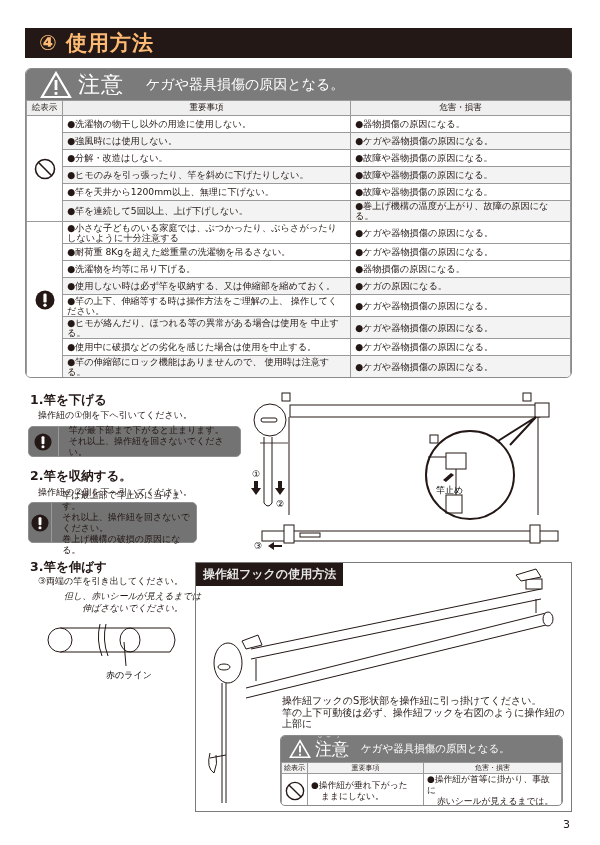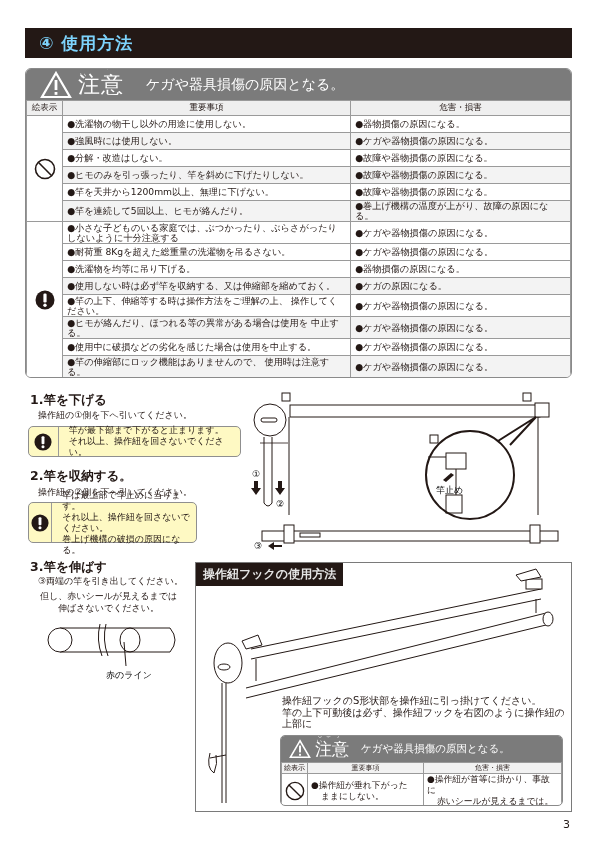--- a/index.html
+++ b/index.html
@@ -1,38 +1,38 @@
 <!DOCTYPE html>
 <html><head>
 <meta charset="utf-8">
 <style>
   * { box-sizing: border-box; margin: 0; padding: 0; }
   html, body { width: 600px; height: 845px; background: #fff; overflow: hidden; }
   body { font-family: "DejaVu Sans", "Liberation Sans", sans-serif; color: #231815; position: relative; }
 
-  .title-bar { position: absolute; left: 25px; top: 28px; width: 547px; height: 30px; background: #231815; color: #7dd3fc; font-size: 17px; font-weight: bold; line-height: 30px; padding-left: 14px; letter-spacing: 1px; }
+  .title-bar { position: absolute; left: 25px; top: 28px; width: 547px; height: 30px; background: #231815; color: #fdba74; font-size: 21px; font-weight: bold; line-height: 30px; padding-left: 14px; letter-spacing: 1px; }
 
   .caution-box { position: absolute; left: 25px; top: 68px; width: 547px; height: 310px; border: 1px solid #8a8a8a; border-radius: 6px; overflow: hidden; background: #fff; }
   .caution-head { height: 31px; background: #7b7b7b; color: #fff; display: flex; align-items: center; padding-left: 14px; }
   .caution-head .tri { width: 32px; height: 28px; margin-right: 6px; }
   .caution-head .word { font-size: 22px; position: relative; margin-right: 22px; letter-spacing: 1px; }
   .caution-head .word .ruby { position: absolute; top: -8px; left: 2px; font-size: 6px; letter-spacing: 6px; }
   .caution-head .sub { font-size: 14px; }
 
   table.ct { width: 100%; border-collapse: collapse; font-size: 9.2px; }
   table.ct th { background: #efefef; font-weight: normal; font-size: 8.5px; height: 15px; border: 1px solid #9a9a9a; text-align: center; }
   table.ct td { border: 1px solid #9a9a9a; padding: 0 4px; height: 17px; line-height: 10px; vertical-align: middle; }
   table.ct tr.alt td.c { background: #f3f3f3; }
   table.ct td.icon { width: 36px; text-align: center; padding: 0; background: #fff; }
   table.ct td.imp { width: 288px; }
   table.ct td.tall { height: 22px; }
 
   .step-title { position: absolute; font-size: 12.5px; font-weight: bold; }
   .step-sub { position: absolute; font-size: 9px; text-align: center; }
-  .note-box { position: absolute; border: 1px solid #8f8f8f; border-radius: 5px; background: #fef9c3; display: flex; align-items: center; }
+  .note-box { position: absolute; border: 1px solid #8f8f8f; border-radius: 5px; background: #737373; display: flex; align-items: center; }
   .note-box .ic { width: 30px; display: flex; justify-content: center; border-right: 1px solid #9a9a9a; align-self: stretch; align-items: center; }
   .note-box .tx { font-size: 9px; line-height: 11px; padding-left: 10px; }
 
   .hook-panel { position: absolute; left: 195px; top: 562px; width: 377px; height: 250px; border: 1px solid #7a7a7a; }
   .hook-title { position: absolute; left: 0; top: 0; background: #231815; color: #e5e5e5; font-size: 12px; font-weight: bold; padding: 3px 7px; }
   .hook-desc { position: absolute; left: 86px; top: 132px; font-size: 10px; line-height: 11.5px; }
 
   .mini-caution { position: absolute; left: 84px; top: 172px; width: 283px; height: 71px; border: 1px solid #8a8a8a; border-radius: 5px; overflow: hidden; background: #fff; }
   .mini-head { height: 26px; background: #7b7b7b; color: #fff; display: flex; align-items: center; padding-left: 8px; }
   .mini-head .word { font-size: 17px; margin: 0 12px 0 4px; position: relative; }
@@ -91,21 +91,21 @@
     </tr>
     <tr class="alt">
       <td class="imp c">●ヒモのみを引っ張ったり、竿を斜めに下げたりしない。</td>
       <td class="c">●故障や器物損傷の原因になる。</td>
     </tr>
     <tr>
       <td class="imp c">●竿を天井から1200mm以上、無理に下げない。</td>
       <td class="c">●故障や器物損傷の原因になる。</td>
     </tr>
     <tr class="alt">
-      <td class="imp c">●竿を連続して5回以上、ヒモが絡んだり。</td>
+      <td class="imp c">●竿を連続して5回以上、上げ下げしない。</td>
       <td class="c">●巻上げ機構の温度が上がり、故障の原因になる。</td>
     </tr>
 
     <tr>
       <td class="icon" rowspan="8">
         <svg width="20" height="20" viewBox="0 0 20 20" style="margin:auto">
           <circle cx="10" cy="10" r="9.5" fill="#231815"></circle>
           <rect x="8.4" y="3.5" width="3.2" height="9" rx="1.2" fill="#fff"></rect>
           <circle cx="10" cy="15.3" r="1.7" fill="#fff"></circle>
         </svg>
@@ -219,21 +219,21 @@
     <polygon points="211,88 214,90 206,97 203,95"></polygon>
   </g>
   <text x="12" y="92" class="lbl">①</text>
   <text x="36" y="122" class="lbl">②</text>
   <text x="14" y="164" class="lbl">③</text>
   <text x="196" y="108" class="lbl">竿止め</text>
 </svg>
 
 <div class="step-title" style="left:30px;top:559px;">3.竿を伸ばす</div>
 <div class="step-sub" style="left:38px;top:575px;">③両端の竿を引き出してください。</div>
-<div class="step-sub" style="left:40px;top:590px;line-height:12px;">
+<div class="step-sub" style="left:64px;top:590px;line-height:12px;font-style:italic;">
   <div>但し、赤いシールが見えるまでは</div>
   <div>伸ばさないでください。</div>
 </div>
 
 <svg style="position:absolute;left:40px;top:620px;" width="145" height="65" viewBox="0 0 145 65">
   <g fill="#fff" stroke="#231815" stroke-width="1">
     <path d="M20 8 L130 8 Q140 20 130 32 L20 32"></path>
     <ellipse cx="20" cy="20" rx="12" ry="12"></ellipse>
     <ellipse cx="90" cy="20" rx="10" ry="12" fill="none"></ellipse>
     <path d="M60 4 Q56 20 62 36" fill="none"></path>

